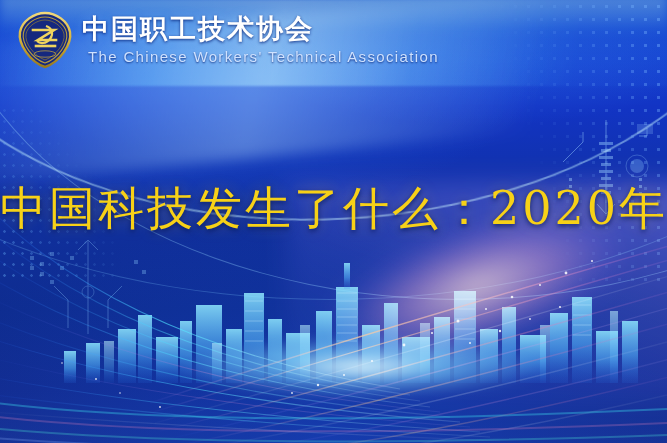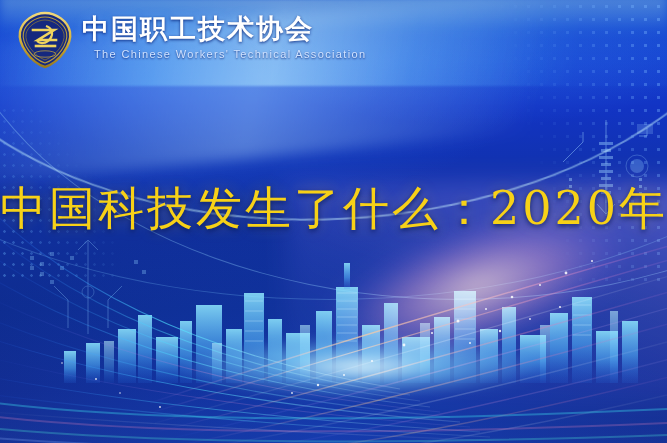--- a/index.html
+++ b/index.html
@@ -92,21 +92,21 @@
   .header{position:absolute;left:0;top:0;width:100%;height:86px;display:flex;align-items:flex-start;padding:8px 0 0 16px;}
   .logo{width:58px;height:60px;flex:0 0 58px;margin-top:2px;}
   .org{margin-left:8px;margin-top:5px;}
   .org-cn{
     font-family:"DejaVu Sans","Liberation Sans",sans-serif;
     font-size:27px;font-weight:700;color:#ffffff;letter-spacing:2px;line-height:1.15;
     text-shadow:0 1px 3px rgba(0,25,110,.85),0 0 10px rgba(120,190,255,.35);
     white-space:nowrap;
   }
   .org-en{
-    font-size:11px;color:#cfe2ff;letter-spacing:1.35px;margin-top:4px;margin-left:12px;
+    font-size:15px;color:#cfe2ff;letter-spacing:1.35px;margin-top:4px;margin-left:6px;
     text-shadow:0 1px 2px rgba(0,25,110,.8);white-space:nowrap;
   }
 
   
   .title{
     position:absolute;left:0;top:178px;width:100%;
     font-family:"DejaVu Serif","Liberation Serif",serif;
     font-size:46px;font-weight:400;color:#f7d117;letter-spacing:3px;white-space:nowrap;
     text-shadow:0 2px 5px rgba(0,20,90,.8), 0 0 16px rgba(255,200,40,.28);
   }

